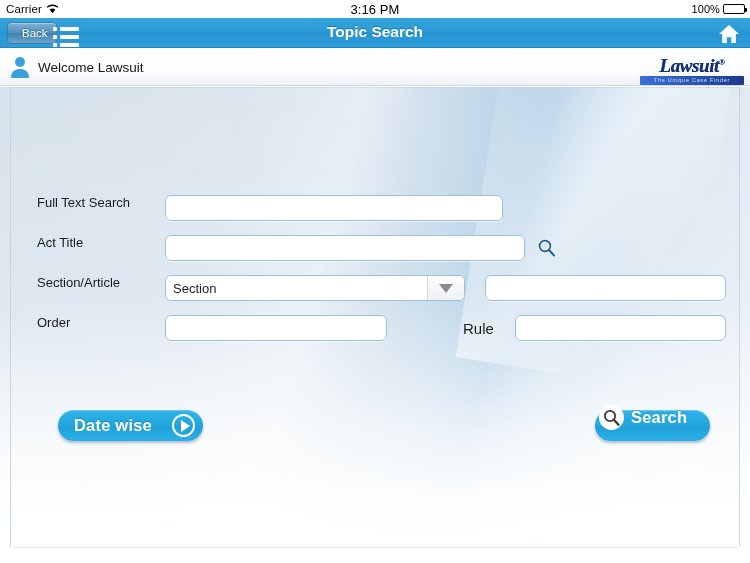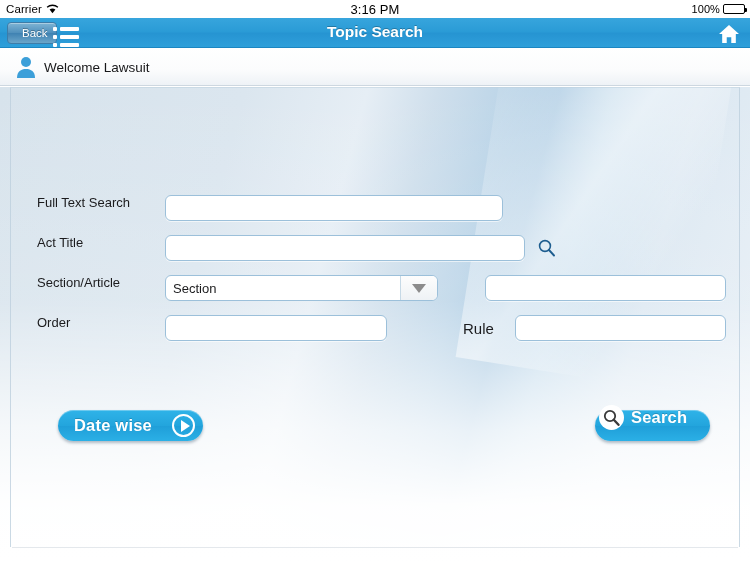--- a/index.html
+++ b/index.html
@@ -145,21 +145,21 @@
   .welcome-bar {
     position: absolute;
     top: 48px; left: 0;
     width: 750px;
     height: 38px;
     background: linear-gradient(to bottom, #ffffff 0%, #fbfcfd 60%, #eef2f6 100%);
     border-bottom: 1px solid #cdd7e0;
   }
   .welcome-user {
     position: absolute;
-    left: 16px; top: 8px;
+    left: 10px; top: 8px;
     display: flex;
     align-items: center;
     gap: 8px;
   }
   .avatar-icon { width: 20px; height: 22px; display:block; }
   .welcome-text {
     font-size: 13.5px;
     color: #18181a;
   }
   .brand-logo {
@@ -273,21 +273,21 @@
   #row-section   { left: 37px; top: 188px; }
   #row-order     { left: 37px; top: 228px; }
 
   #input-fulltext { position: absolute; left: 128px; top: 0; width: 338px; }
   #input-acttitle { position: absolute; left: 128px; top: 0; width: 360px; }
   #search-glyph   { position: absolute; left: 500px; top: 3px; }
 
   .select-wrap {
     position: absolute;
     left: 128px; top: 0;
-    width: 273px; height: 26px;
+    width: 300px; height: 26px;
     background: #ffffff;
     border: 1px solid #9cc0da;
     border-radius: 6px;
     display: flex;
     align-items: center;
   }
   .select-value {
     flex: 1;
     font-size: 13px;
     color: #1b1b1d;
@@ -427,20 +427,26 @@
 
   <div class="welcome-bar">
     <div class="welcome-user">
       <svg class="avatar-icon" viewBox="0 0 20 22">
         <circle cx="10" cy="6" r="5" fill="#3c9fd9"></circle>
         <path d="M1 22 C1 15.5 5 13 10 13 C15 13 19 15.5 19 22 Z" fill="#3c9fd9"></path>
       </svg>
       <span class="welcome-text">Welcome Lawsuit</span>
     </div>
 
+    <div class="brand-logo">
+      <div class="brand-name">
+        <span>Lawsuit</span><span class="brand-reg">®</span>
+      </div>
+      <div class="brand-tagline">The Unique Case Finder</div>
+    </div>
   </div>
 
   <div class="content">
     <div class="content-frame"></div>
 
     <div class="form-row" id="row-fulltext">
       <span class="field-label">Full Text Search</span>
       <input class="text-input" id="input-fulltext" type="text" value="" style="">
     </div>
 

